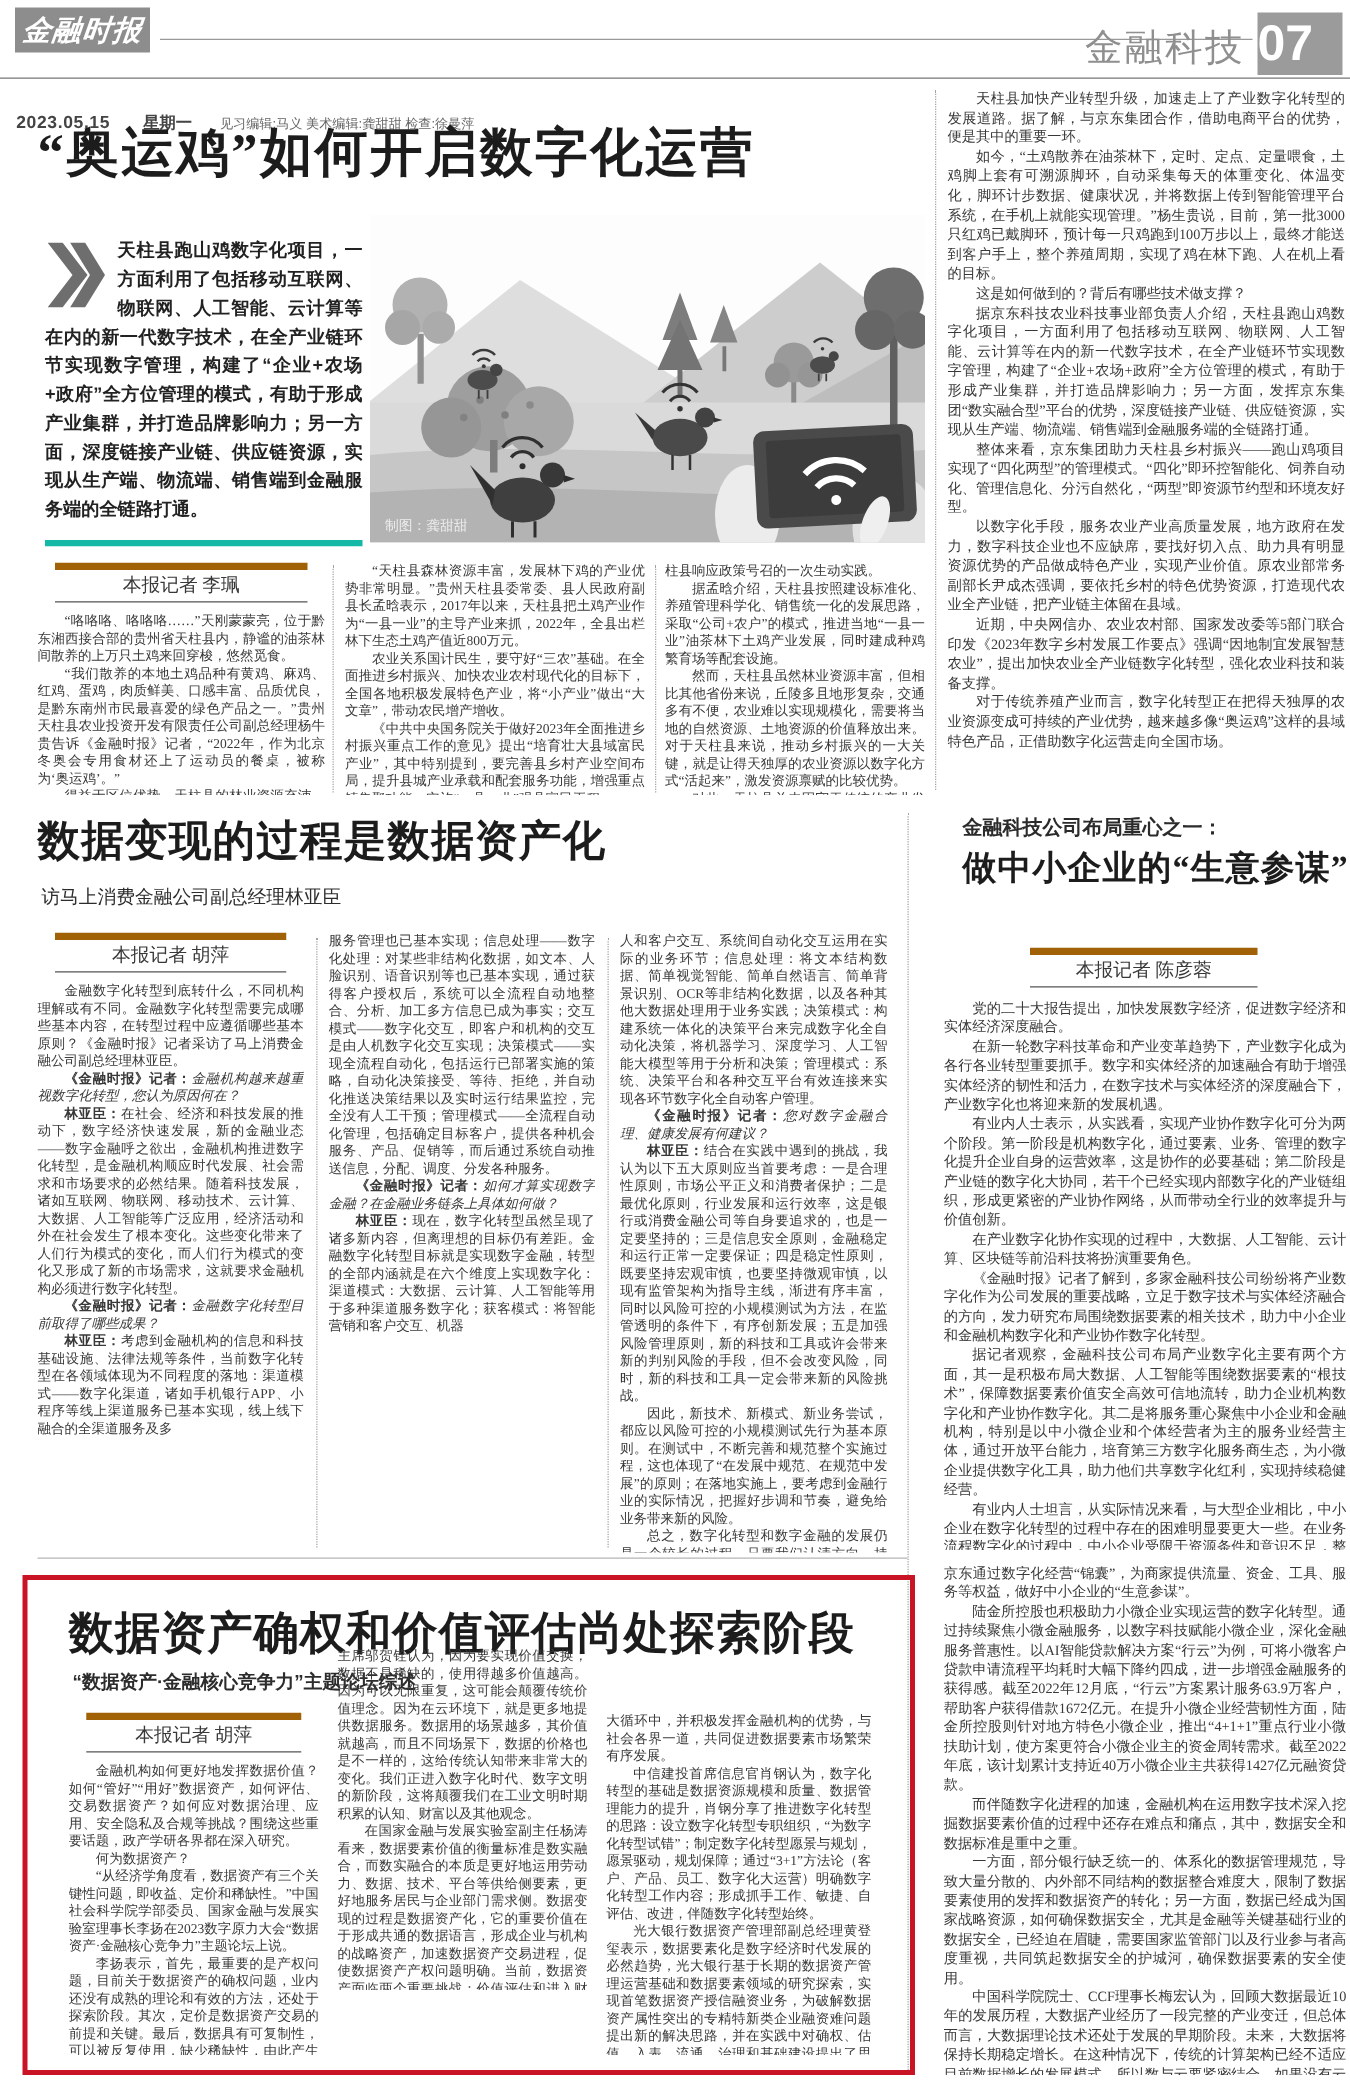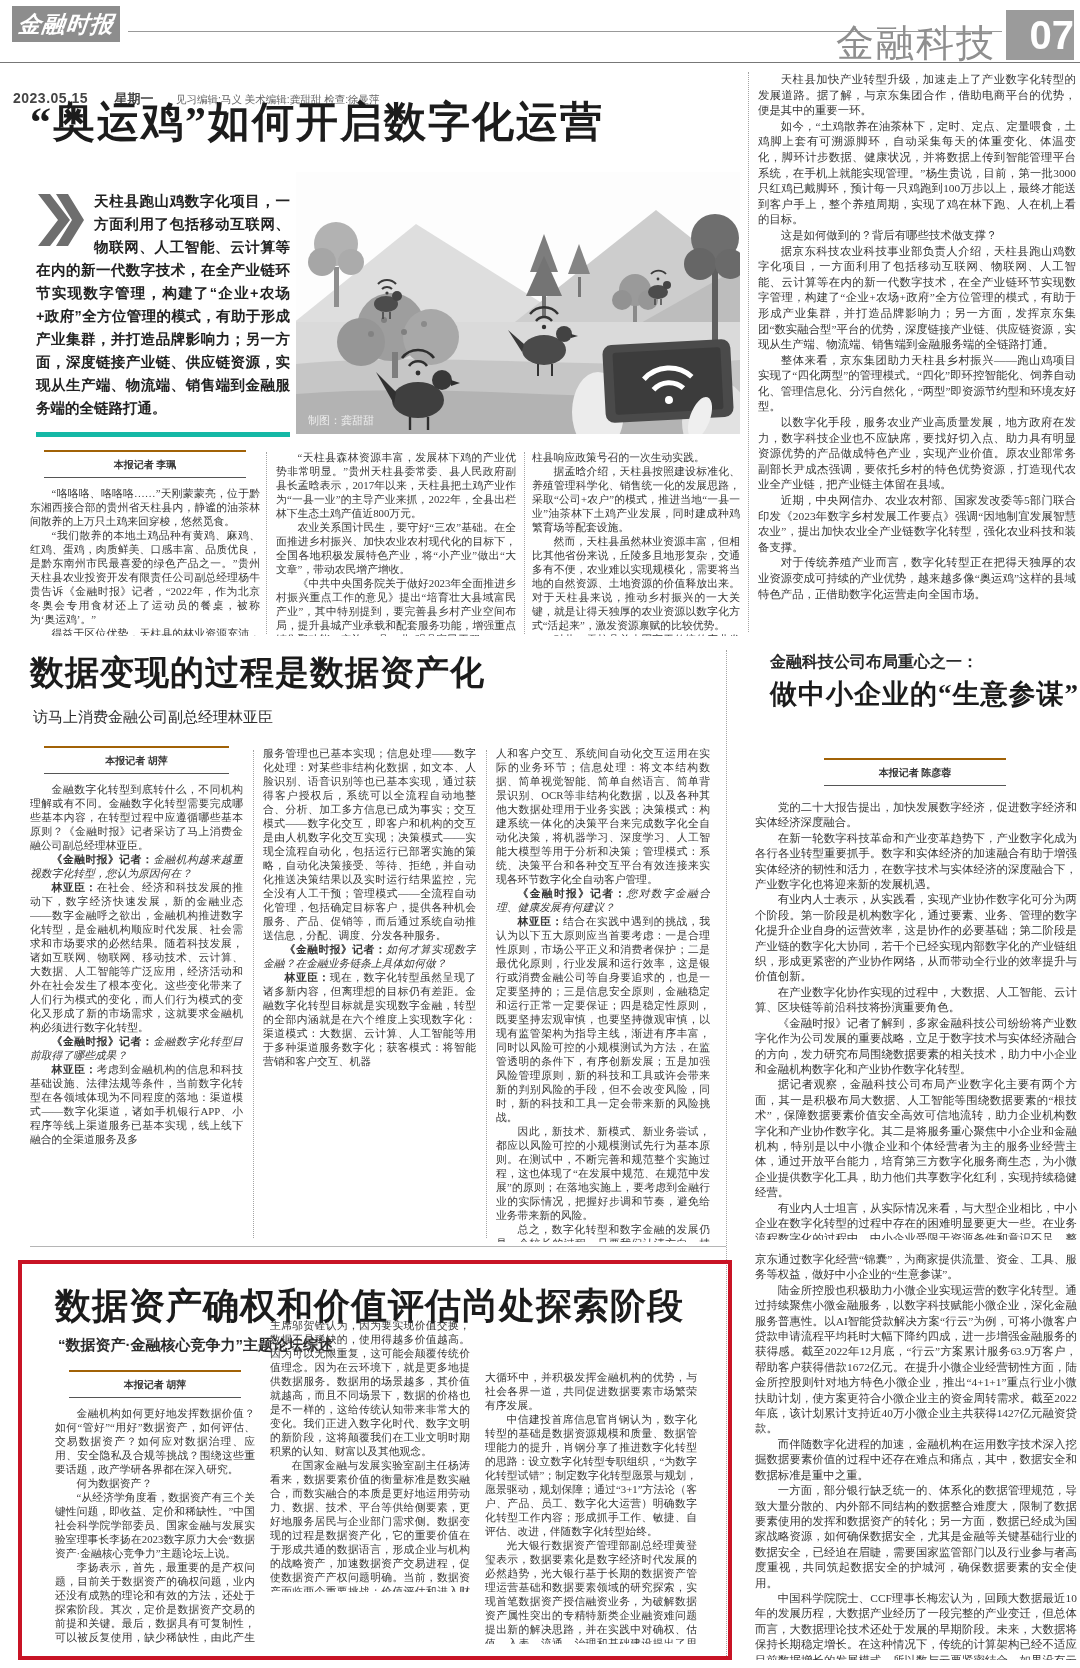--- a/index.html
+++ b/index.html
@@ -9,35 +9,35 @@
   .logo-box{position:absolute;left:12px;top:6px;width:108px;height:36px;background:#8d8d8d;
             display:flex;align-items:center;justify-content:center;}
   .logo-box span{color:#fff;font-size:23px;font-weight:bold;font-style:italic;
                  font-family:"Liberation Serif",serif;transform:skewX(-6deg);letter-spacing:1px;}
   .h-line1{position:absolute;left:128px;top:31px;width:874px;height:0;border-top:1px solid #999;}
   .h-line2{position:absolute;left:0;top:62px;width:1080px;height:0;border-top:1px solid #777;}
   .date-row{position:absolute;left:13px;top:43px;font-family:"Liberation Sans",sans-serif;color:#444;margin-top:46px;}
   .date-row .d{font-size:14px;font-weight:bold;letter-spacing:.5px;}
   .date-row .w{font-size:13px;font-weight:bold;margin-left:22px;}
   .date-row .e{font-size:10.5px;color:#666;margin-left:18px;}
-  .section-name{position:absolute;right:84px;top:18px;font-size:38px;color:#8f8f8f;
+  .section-name{position:absolute;right:84px;top:18px;font-size:30px;color:#8f8f8f;
                 font-family:"Liberation Sans",sans-serif;letter-spacing:2px;}
   .page-num{position:absolute;left:1006px;top:10px;width:68px;height:50px;background:#9b9b9b;
-            color:#fff;font-size:40px;font-weight:bold;text-align:right;line-height:50px;
+            color:#fff;font-size:40px;font-weight:bold;text-align:left;line-height:50px;
             font-family:"Liberation Sans",sans-serif;}
   
   .headline{position:absolute;font-weight:900;color:#1c1c1c;font-family:"Liberation Serif",serif;}
   .col{position:absolute;overflow:hidden;font-size:10.8px;line-height:14px;color:#383838;
        text-align:justify;}
   .para{margin:0;text-indent:2em;}
   .para.cont{text-indent:0;}
   .lead{font-weight:bold;}
   .qtext{font-style:italic;}
-  .byline{font-weight:bold;text-align:center;font-size:10px;padding:6px 0 5px;
-          border-top:2px solid #a16207;border-bottom:1px solid #555;margin:0 14px 8px;}
+  .byline{font-weight:normal;text-align:center;font-size:15px;padding:6px 0 5px;
+          border-top:6px solid #a16207;border-bottom:1px solid #555;margin:0 14px 8px;}
   .vdot{position:absolute;width:0;border-left:1px dotted #a3a3a3;}
   .hr-light{position:absolute;height:0;border-top:1px solid #b5b5b5;}
   
   .top-headline{left:30px;top:94px;font-size:42px;letter-spacing:2px;}
   .intro{position:absolute;left:36px;top:190px;width:254px;font-family:"Liberation Sans",sans-serif;
          font-weight:bold;font-size:14.5px;line-height:23px;color:#222;text-align:justify;
          border-bottom:5px solid #14b8a6;padding-bottom:12px;}
   .intro svg{float:left;margin:4px 10px 2px 2px;}
   .illus{position:absolute;left:296px;top:172px;width:444px;height:262px;}
   

